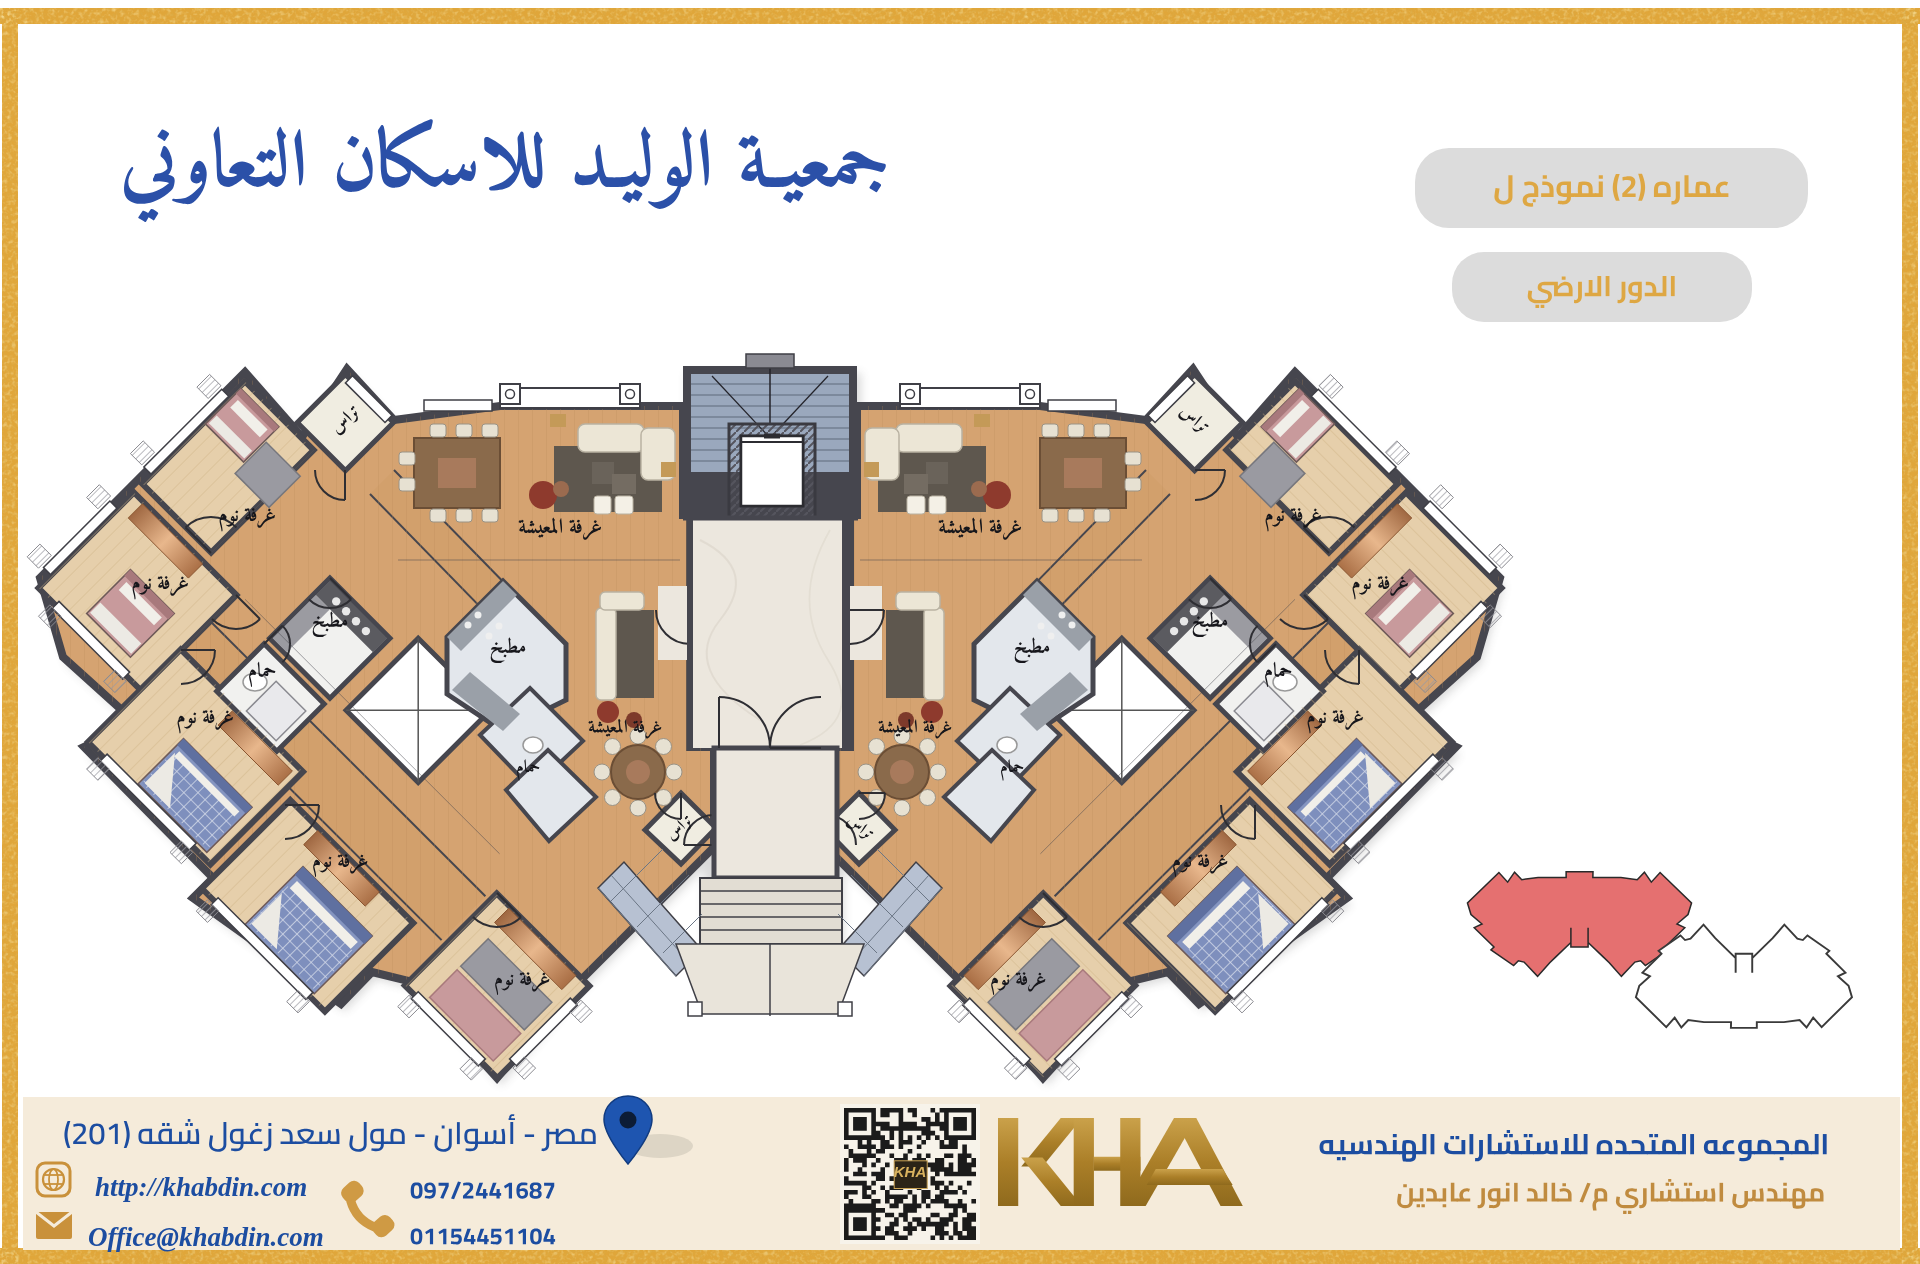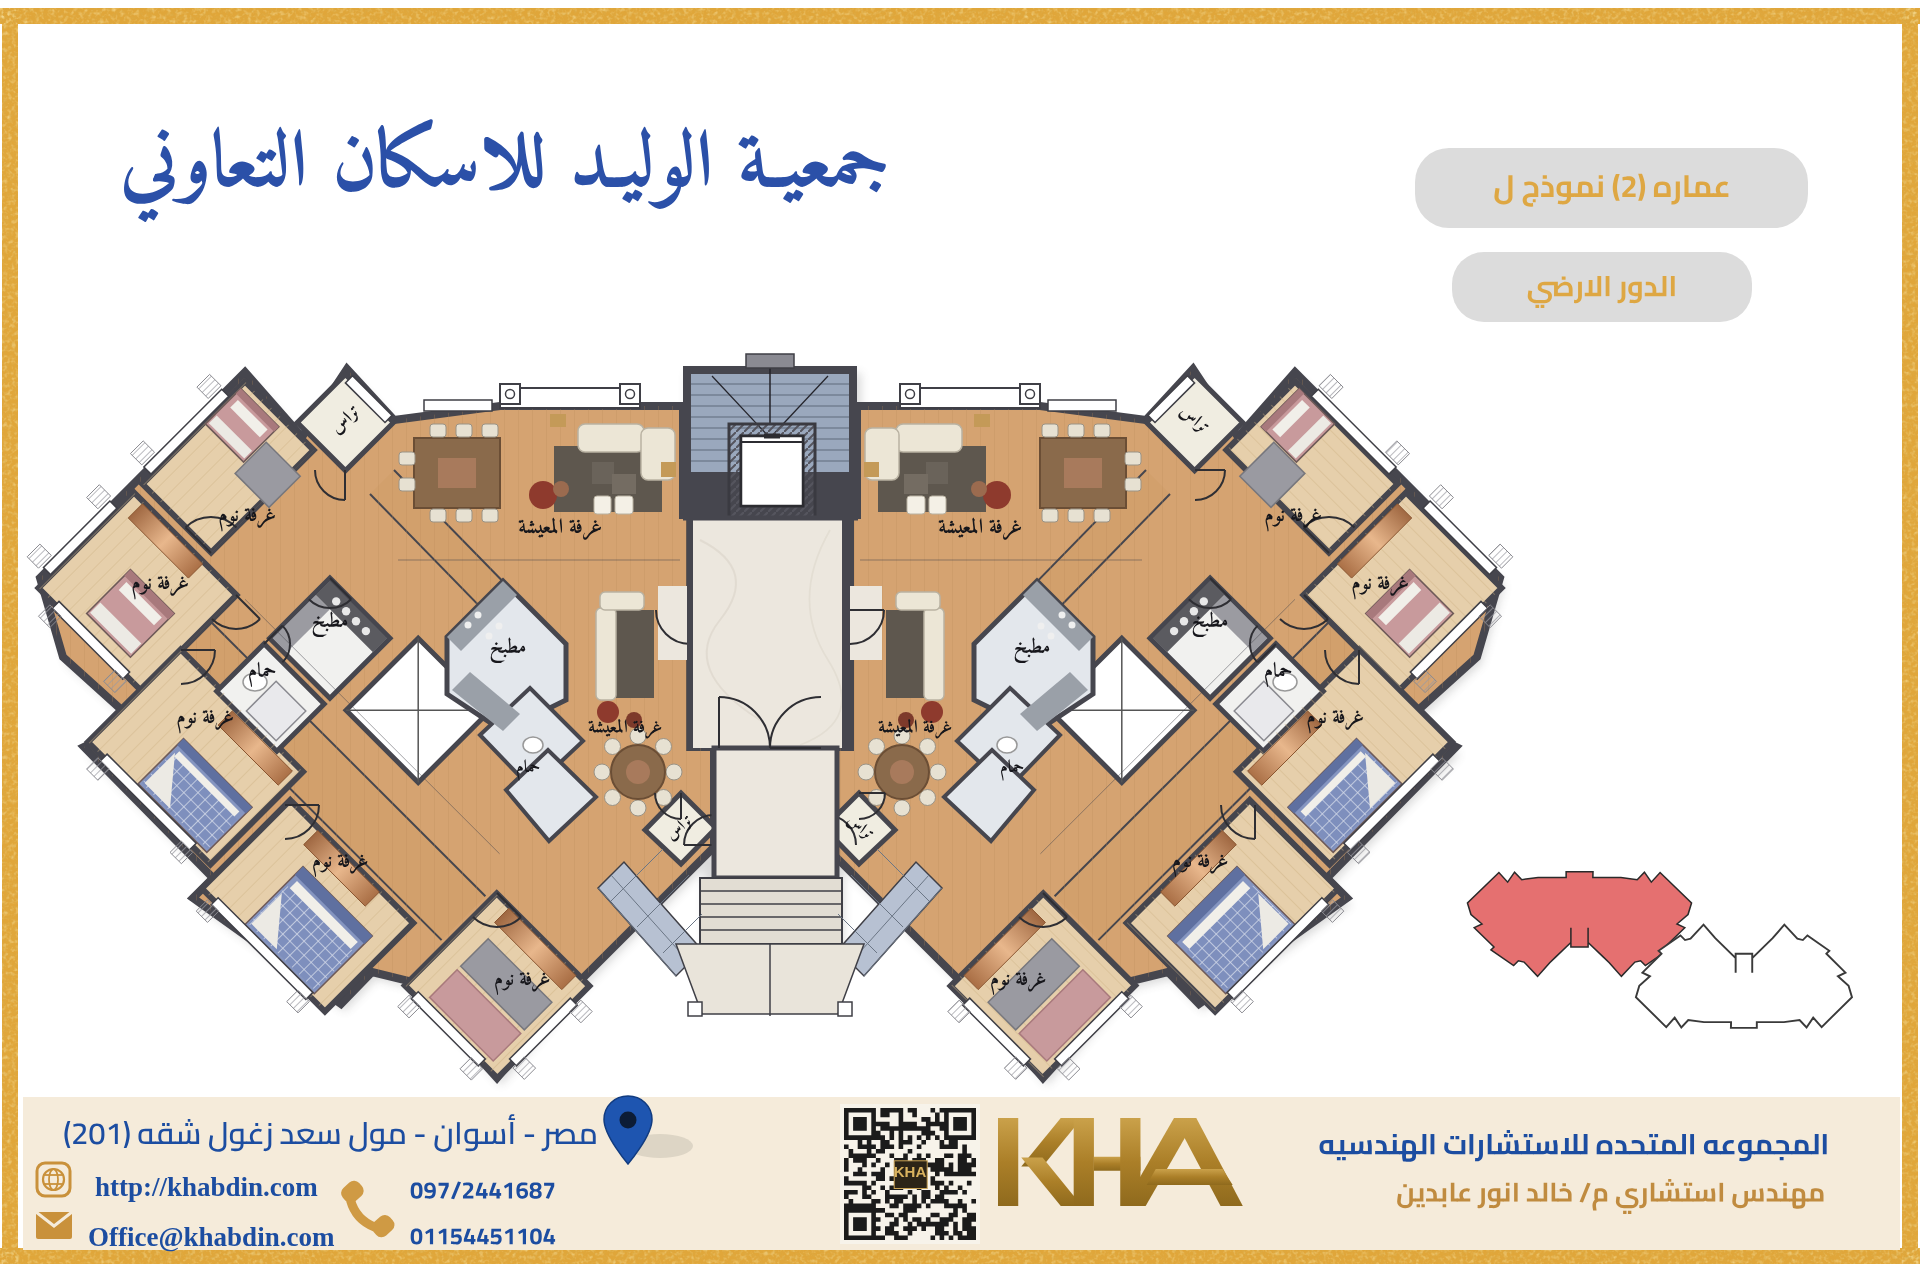--- a/index.html
+++ b/index.html
@@ -1,17 +1,17 @@
 <!DOCTYPE html>
 <html lang="ar"><head>
 <meta charset="utf-8">
 <title>جمعية الوليد للاسكان التعاوني</title>
 <style>
 html,body{margin:0;padding:0;background:#fff;font-family:"Liberation Sans",sans-serif;}
-.page{width:1920px;height:1264px;overflow:hidden;position:relative;}
+.page{width:1920px;height:1264px;overflow:hidden;position:relative;font-style:italic;}
 </style>
 </head>
 <body>
 
 <div class="page">
 <svg width="1920" height="1264" viewBox="0 0 1920 1264" xmlns="http://www.w3.org/2000/svg">
 <defs>
 <linearGradient id="copperL" x1="0" y1="0" x2="1" y2="1">
 <stop offset="0" stop-color="#8f5631"></stop>
           <stop offset="0.5" stop-color="#e8b78c"></stop>

